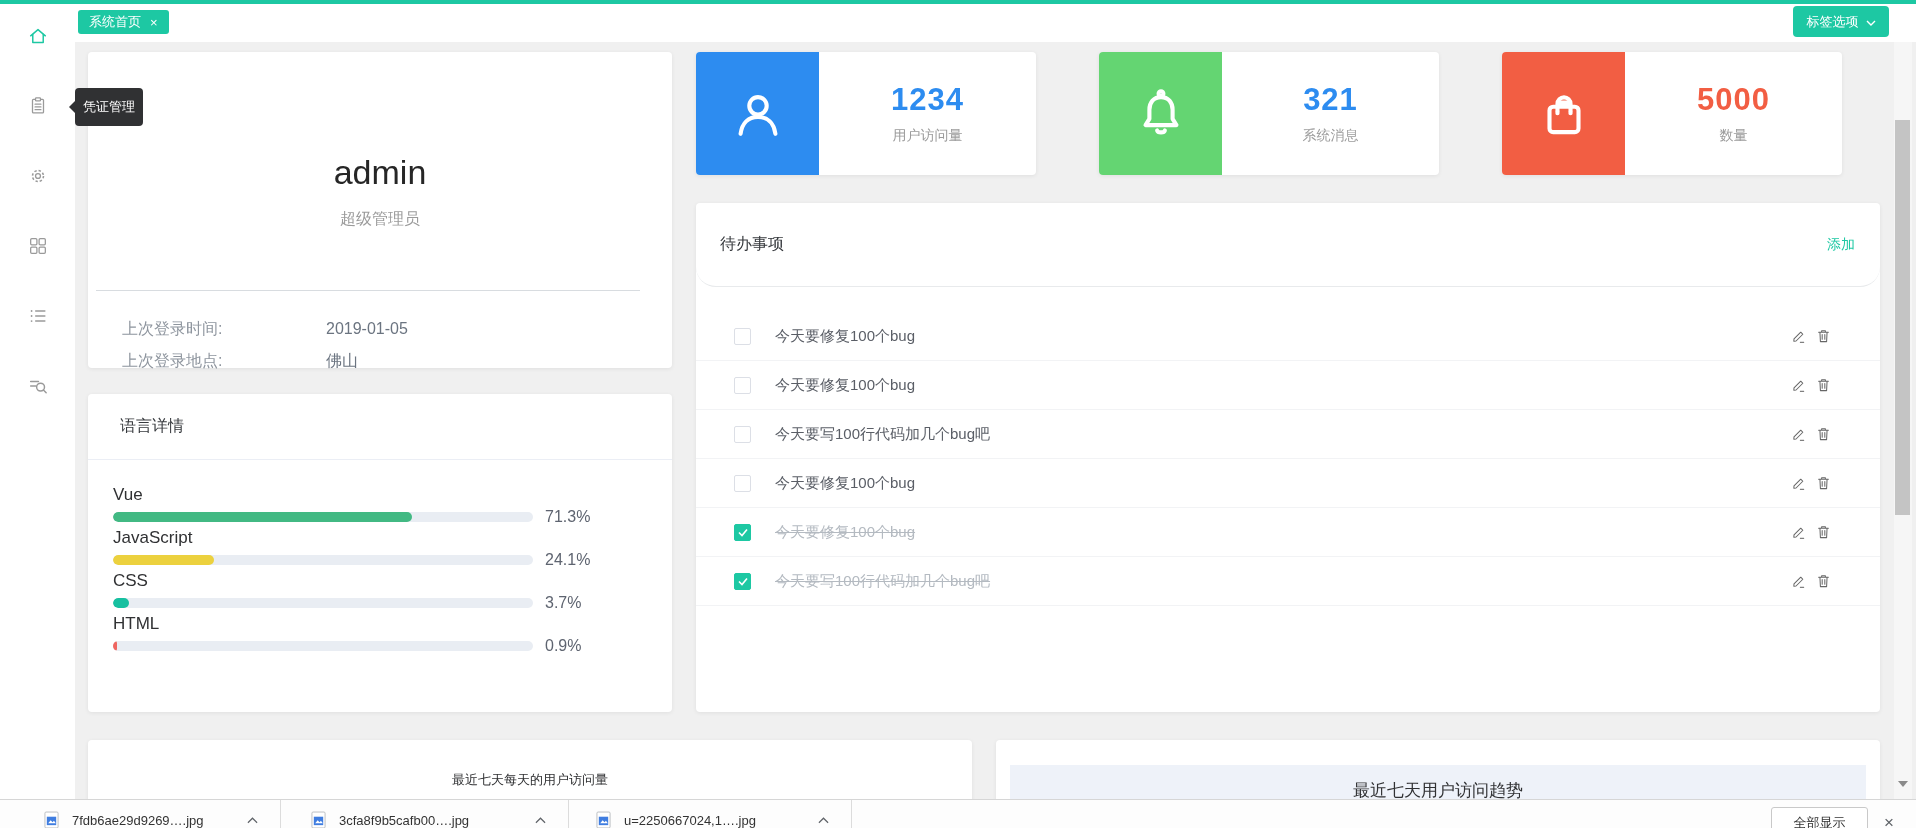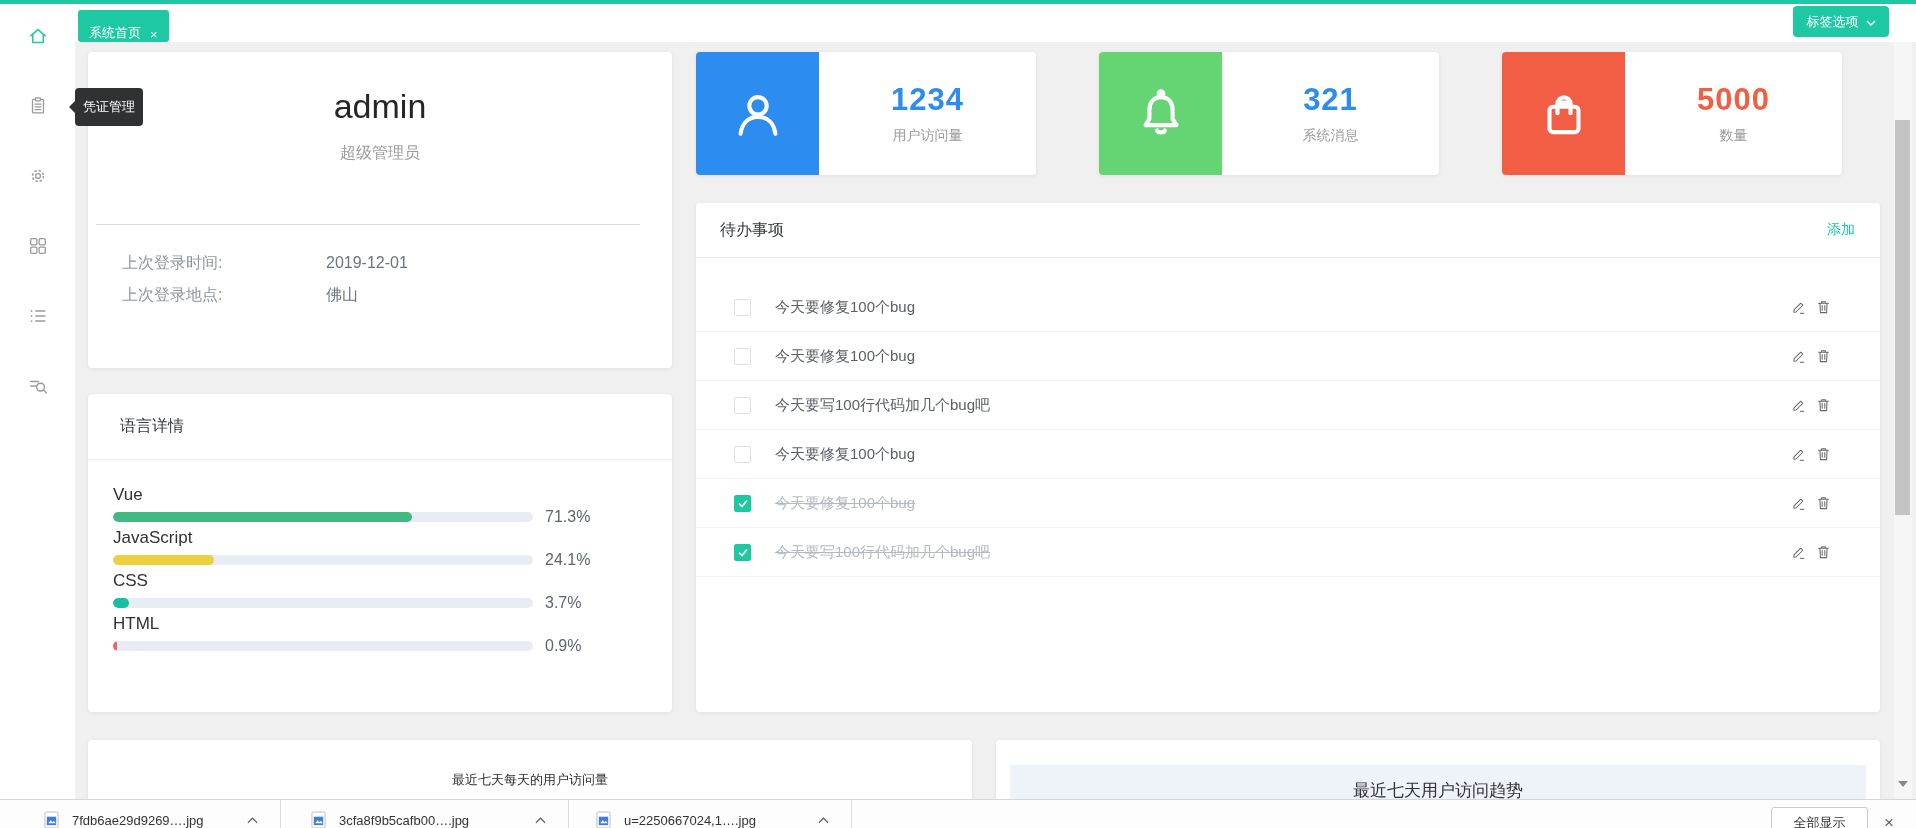--- a/index.html
+++ b/index.html
@@ -12,59 +12,59 @@
   }
   .topline { position:absolute; left:0; top:0; width:1916px; height:4px; background:#1dc8a3; z-index:40; }
 
   
   .sidebar { position:absolute; left:0; top:4px; width:75px; height:824px; background:#fff; z-index:30;
              display:flex; flex-direction:column; align-items:center; padding-top:16px; gap:34px; }
   .side-item { width:75px; height:36px; display:flex; align-items:center; justify-content:center; cursor:pointer; }
 
   
   .tabbar { position:absolute; left:75px; top:4px; width:1841px; height:38px; background:#fff; z-index:20; }
-  .tab { position:absolute; left:3px; top:6px; height:32px; display:inline-flex; align-items:flex-end; gap:9px;
+  .tab { position:absolute; left:3px; top:6px; height:24px; display:inline-flex; align-items:center; gap:9px;
          padding:0 11px; background:#1dc8a3; color:#fff; font-size:13px; border-radius:3px; cursor:pointer; }
   .tab-close { font-size:13px; cursor:pointer; }
   .options-btn { position:absolute; left:1793px; top:6px; width:96px; height:31px; background:#1dc8a3; color:#fff;
                  border:none; border-radius:4px; font-size:13px; display:flex; align-items:center; justify-content:center;
                  gap:7px; cursor:pointer; z-index:45; font-family:inherit; }
 
   
   .tooltip { position:absolute; left:75px; top:88px; background:#303133; color:#fff; font-size:13px;
              padding:10px 8px; border-radius:4px; z-index:60; white-space:nowrap; }
   .tooltip .arrow { position:absolute; left:-6px; top:13px; width:0; height:0;
                     border-top:6px solid transparent; border-bottom:6px solid transparent; border-right:6px solid #303133; }
 
   
   .card { position:absolute; background:#fff; border-radius:4px; box-shadow:0 1px 4px rgba(0,0,0,.07); }
 
   
   #user-card { left:88px; top:52px; width:584px; height:316px; }
-  .uc-name { margin-top:34px; text-align:center; font-size:34px; color:#262626; line-height:40px; }
+  .uc-name { margin-top:100px; text-align:center; font-size:34px; color:#262626; line-height:40px; }
   .uc-role { margin-top:17px; text-align:center; font-size:16px; color:#9b9b9b; }
   .uc-divider { margin:60px 32px 0 8px; border-top:1px solid #d8dce0; }
   .uc-info { margin-top:26px; }
   .uc-row { display:flex; padding-left:34px; font-size:16px; line-height:24px; margin-bottom:8px; }
   .uc-label { width:204px; color:#8e959e; }
   .uc-value { color:#6b7480; }
 
   
   .stat-card { top:52px; width:340px; height:123px; display:flex; }
   #stat-1 { left:696px; } #stat-2 { left:1099px;justify-content:flex-end; } #stat-3 { left:1502px; }
   .stat-icon { width:123px; height:123px; border-radius:4px 0 0 4px; display:flex; align-items:center; justify-content:center; }
   #stat-1 .stat-icon { background:#2d8cf0; } #stat-2 .stat-icon { background:#64d572; } #stat-3 .stat-icon { background:#f25e43; }
   .stat-info { flex:1; display:flex; flex-direction:column; align-items:center; justify-content:center; }
   .stat-value { font-size:31px; font-weight:bold; letter-spacing:1px; }
   #stat-1 .stat-value, #stat-2 .stat-value { color:#2d8cf0; } #stat-3 .stat-value { color:#f25e43; }
   .stat-label { margin-top:9px; font-size:14px; color:#9b9b9b; }
 
   
   #todo-card { left:696px; top:203px; width:1184px; height:509px; }
-  .todo-head { height:55px; display:flex; align-items:center; padding:0 25px 0 24px; border-bottom:1px solid #e8eaec; }
+  .todo-head { height:84px; display:flex; align-items:center; padding:0 25px 0 24px; border-bottom:1px solid #e8eaec;border-radius:20px; }
   .todo-title { font-size:16px; color:#36393d; }
   .todo-add { margin-left:auto; color:#1dc8a3; font-size:14px; cursor:pointer; }
   .todo-list { padding-top:25px; }
   .todo-row { height:49px; display:flex; align-items:center; padding:0 49px 0 38px; border-bottom:1px solid #f2f3f5; }
   .cbx { width:17px; height:17px; border:1px solid #dcdfe6; border-radius:2px; background:#fff; flex:0 0 auto;
          display:flex; align-items:center; justify-content:center; cursor:pointer; }
   .todo-row.done .cbx { background:#1dc8a3; border-color:#1dc8a3; }
   .todo-text { margin-left:24px; font-size:15px; color:#5a5e66; }
   .todo-row.done .todo-text { color:#b4bac1; text-decoration:line-through; }
   .todo-actions { margin-left:auto; display:flex; align-items:center; gap:10px; }
@@ -188,21 +188,21 @@
   <span>凭证管理</span>
 </div>
 
 <div class="card" id="user-card">
   <div class="uc-name">admin</div>
   <div class="uc-role">超级管理员</div>
   <div class="uc-divider"></div>
   <div class="uc-info">
     <div class="uc-row">
       <span class="uc-label">上次登录时间:</span>
-      <span class="uc-value">2019-12-01</span>
+      <span class="uc-value">2019-01-05</span>
     </div>
     <div class="uc-row">
       <span class="uc-label">上次登录地点:</span>
       <span class="uc-value">佛山</span>
     </div>
   </div>
 </div>
 
 <div class="card stat-card" id="stat-1">
   <div class="stat-icon">

